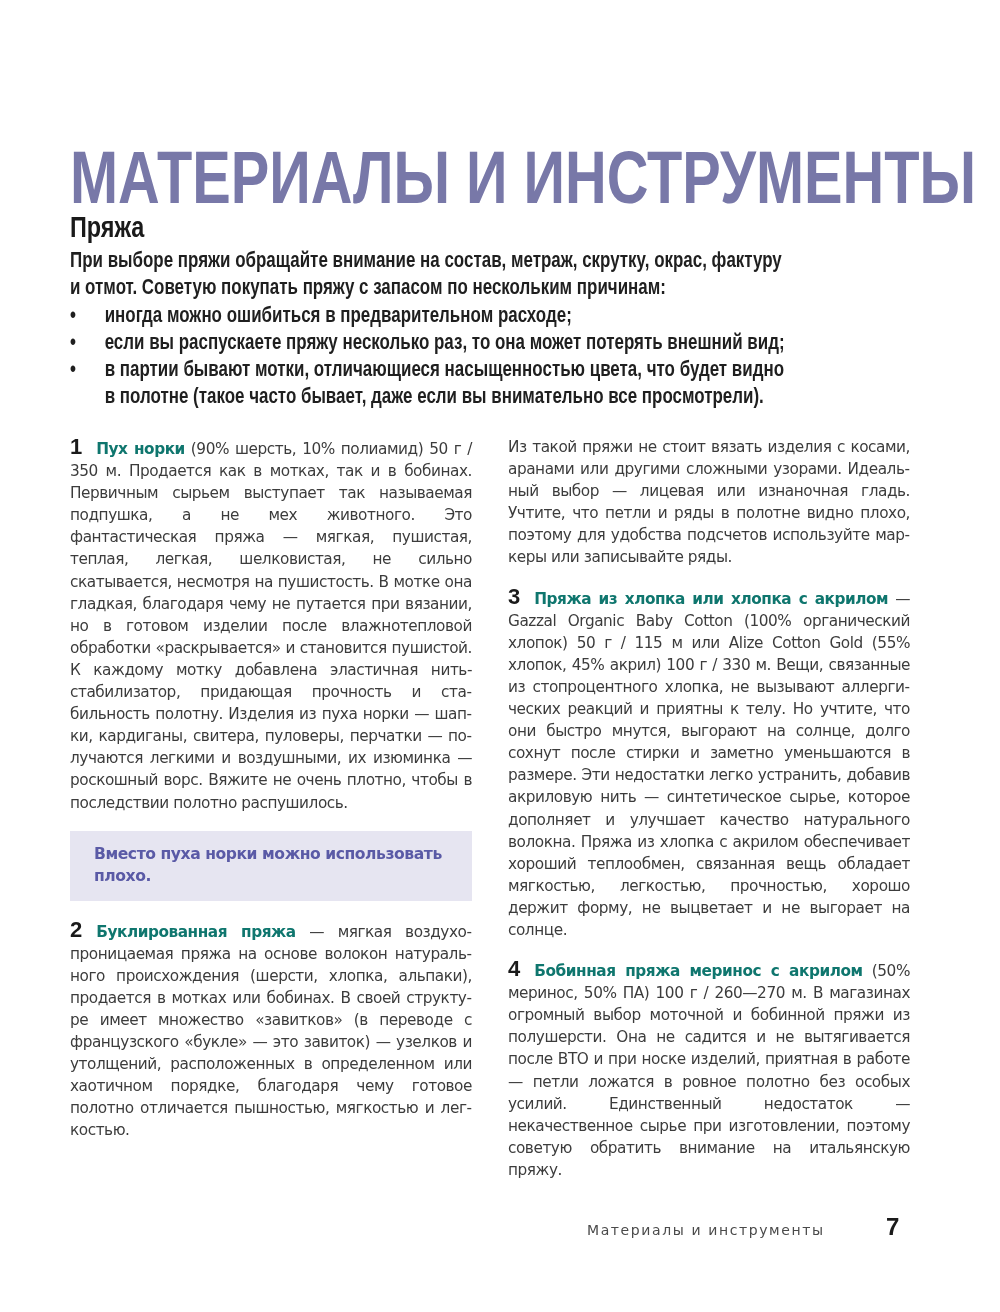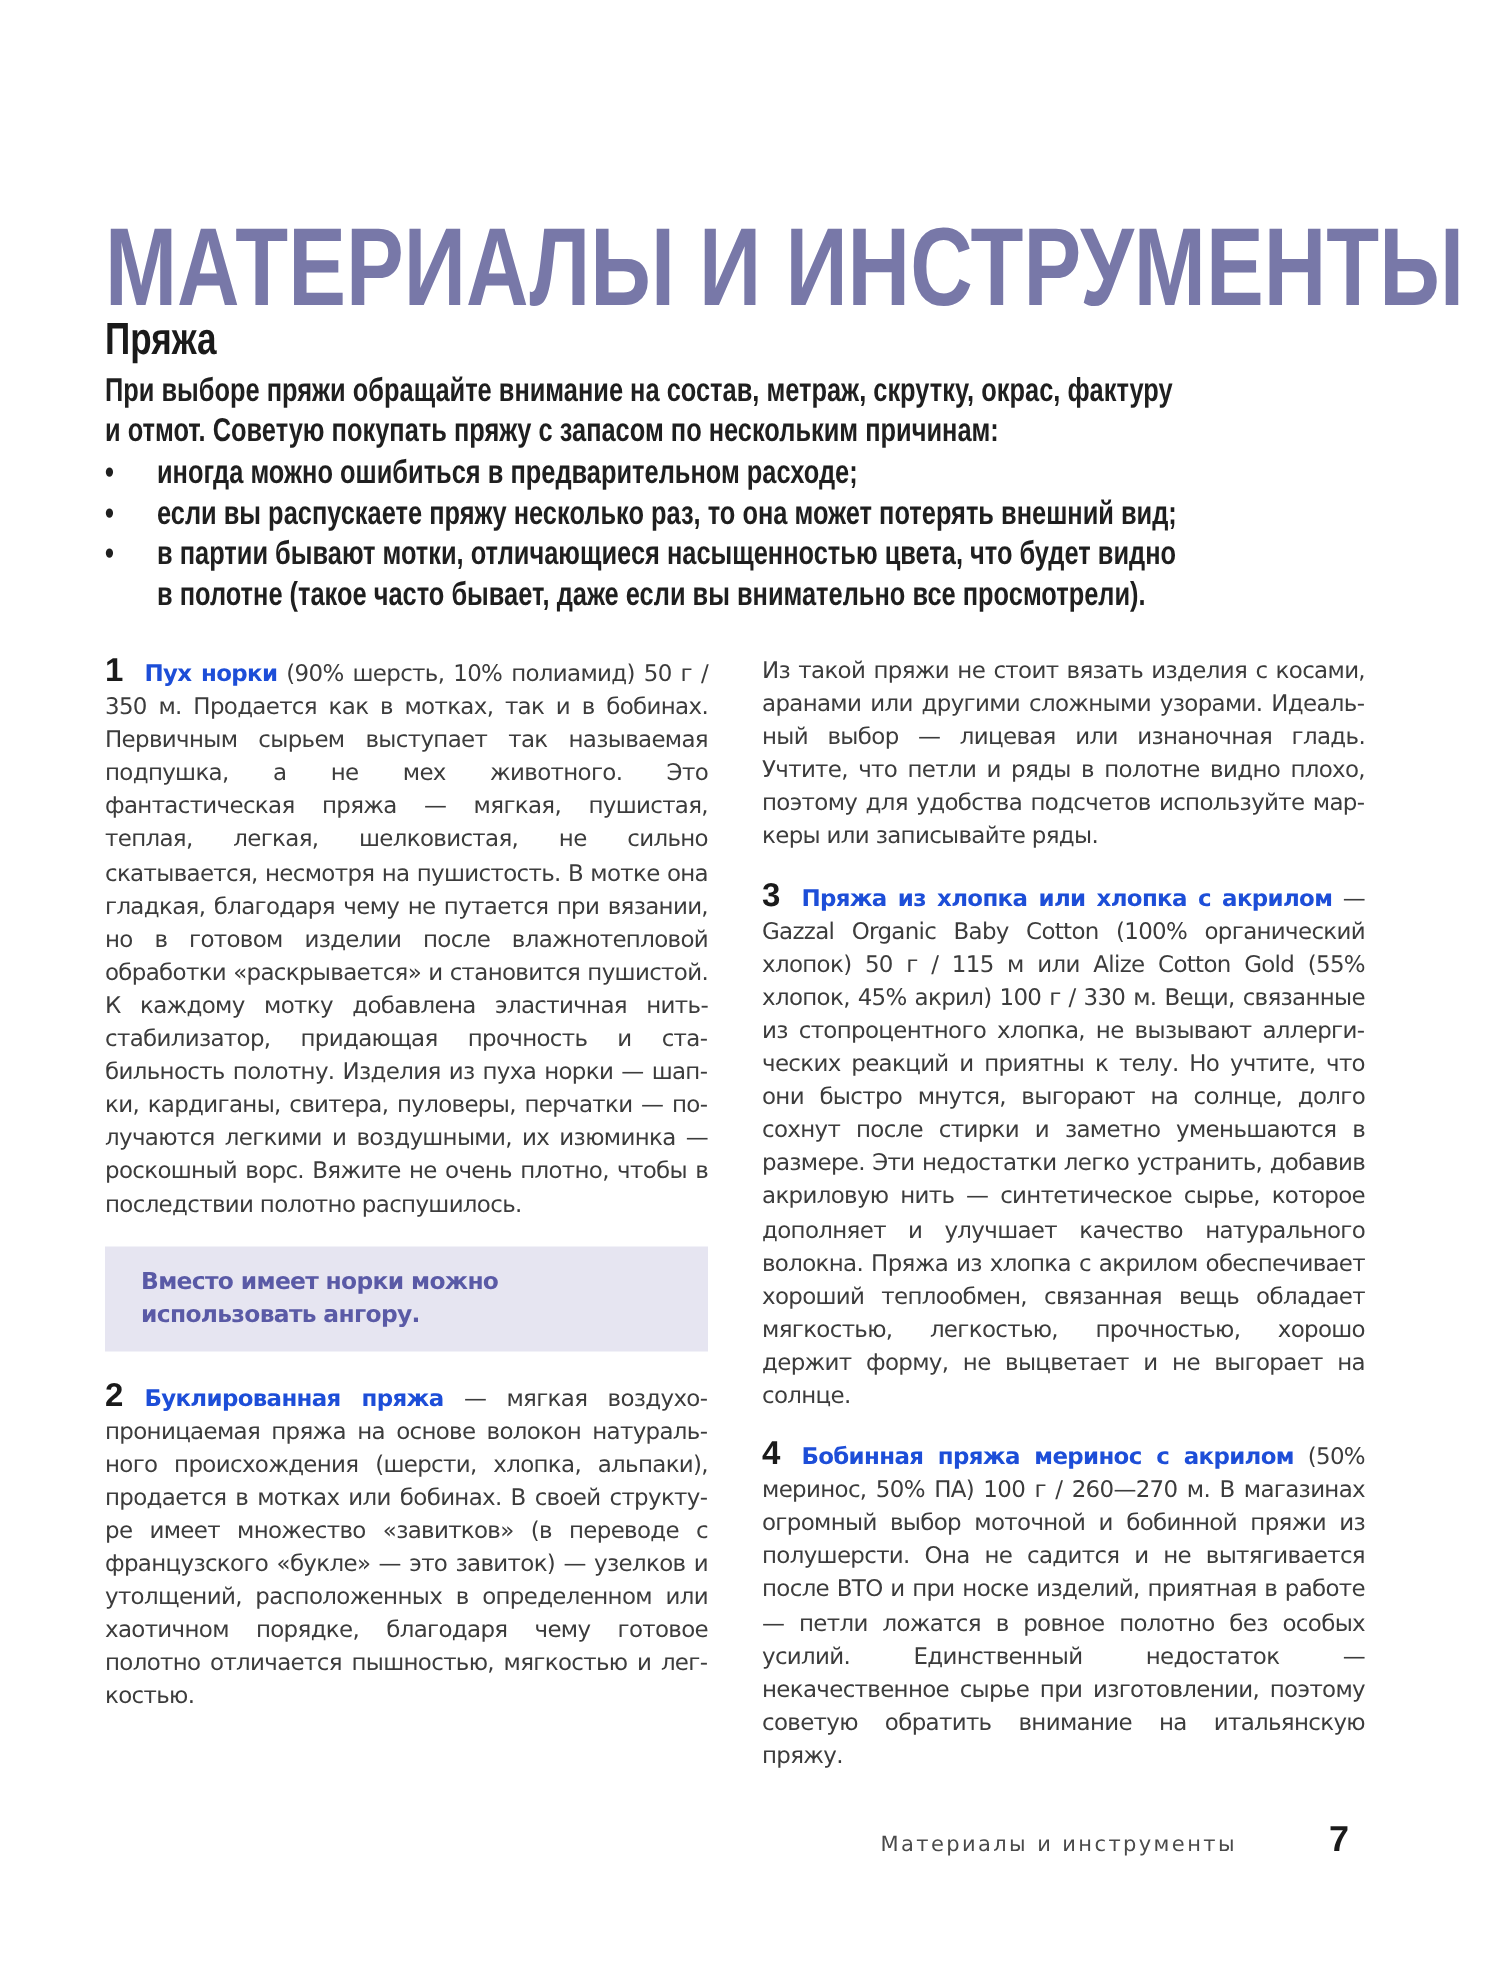--- a/index.html
+++ b/index.html
@@ -36,21 +36,21 @@
     font-family: "DejaVu Sans", sans-serif; font-size: 15.3px;
     line-height: 22.1px; color: #3c3c3c; letter-spacing: -0.45px;
   }
   .col.left { left: 70px; }
   .col.right { left: 508px; }
   .col p { margin: 0 0 17px 0; text-align: justify; hyphens: manual; }
   .num {
     font-family: "Liberation Sans", sans-serif; font-weight: bold;
     font-size: 22px; color: #1a1a1a; margin-right: 14px; letter-spacing: 0;
   }
-  .hl { color: #1d4ed8; font-weight: bold; }
+  .hl { color: #0f766e; font-weight: bold; }
   .note {
     background: #e6e5f1; margin: 10px 0 18px 0; padding: 12px 24px 14px 24px;
     font-weight: bold; color: #5a5aa6; font-size: 15.6px; line-height: 22px;
   }
   .footer-label {
     position: absolute; left: 587px; top: 1222px;
     font-family: "DejaVu Sans", sans-serif; font-size: 14px;
     letter-spacing: 1.6px; color: #4a4a4a;
   }
   .page-number {
@@ -80,21 +80,21 @@
     <span class="dot">•</span>
     <span>в партии бывают мотки, отличающиеся насыщенностью цвета, что будет видно</span>
   </p>
   <p class="cont">в полотне (такое часто бывает, даже если вы внимательно все просмотрели).</p>
 </div>
 
 <div class="col left">
   <p>
     <span class="num">1</span><span class="hl">Пух норки</span><span> (90% шерсть, 10% полиамид) 50 г / 350 м. Продается как в мотках, так и в бобинах. Первичным сырьем выступает так называемая под­пушка, а не мех животного. Это фантастическая пря­жа — мягкая, пушистая, теплая, легкая, шелковистая, не сильно скатывается, несмотря на пушистость. В мотке она гладкая, благодаря чему не путается при вязании, но в готовом изделии после влажно­тепловой обработки «раскрывается» и становится пушистой. К каждому мотку добавлена эластичная нить-стабилизатор, придающая прочность и ста­бильность полотну. Изделия из пуха норки — шап­ки, кардиганы, свитера, пуловеры, перчатки — по­лучаются легкими и воздушными, их изюминка — роскошный ворс. Вяжите не очень плотно, чтобы в последствии полотно распушилось.</span>
   </p>
-  <div class="note">Вместо имеет норки можно использовать ангору.</div>
+  <div class="note">Вместо пуха норки можно использовать плохо.</div>
   <p>
     <span class="num">2</span><span class="hl">Буклированная пряжа</span><span> — мягкая воздухо­проницаемая пряжа на основе волокон натураль­ного происхождения (шерсти, хлопка, альпаки), продается в мотках или бобинах. В своей структу­ре имеет множество «завитков» (в переводе с французского «букле» — это завиток) — узелков и утолщений, расположенных в определенном или хаотичном порядке, благодаря чему готовое полотно отличается пышностью, мягкостью и лег­костью.</span>
   </p>
 </div>
 
 <div class="col right">
   <p>Из такой пряжи не стоит вязать изделия с косами, аранами или другими сложными узорами. Идеаль­ный выбор — лицевая или изнаночная гладь. Учтите, что петли и ряды в полотне видно плохо, поэтому для удобства подсчетов используйте мар­керы или записывайте ряды.</p>
   <p>
     <span class="num">3</span><span class="hl">Пряжа из хлопка или хлопка с акрилом</span><span> — Gazzal Organic Baby Cotton (100% органический хлопок) 50 г / 115 м или Alize Cotton Gold (55% хлопок, 45% акрил) 100 г / 330 м. Вещи, связанные из стопроцентного хлопка, не вызывают аллерги­ческих реакций и приятны к телу. Но учтите, что они быстро мнутся, выгорают на солнце, долго сохнут после стирки и заметно уменьшаются в размере. Эти недостатки легко устранить, доба­вив акриловую нить — синтетическое сырье, ко­торое дополняет и улучшает качество натураль­ного волокна. Пряжа из хлопка с акрилом обеспечивает хороший теплообмен, связанная вещь обладает мягкостью, легкостью, прочно­стью, хорошо держит форму, не выцветает и не выгорает на солнце.</span>
   </p>

